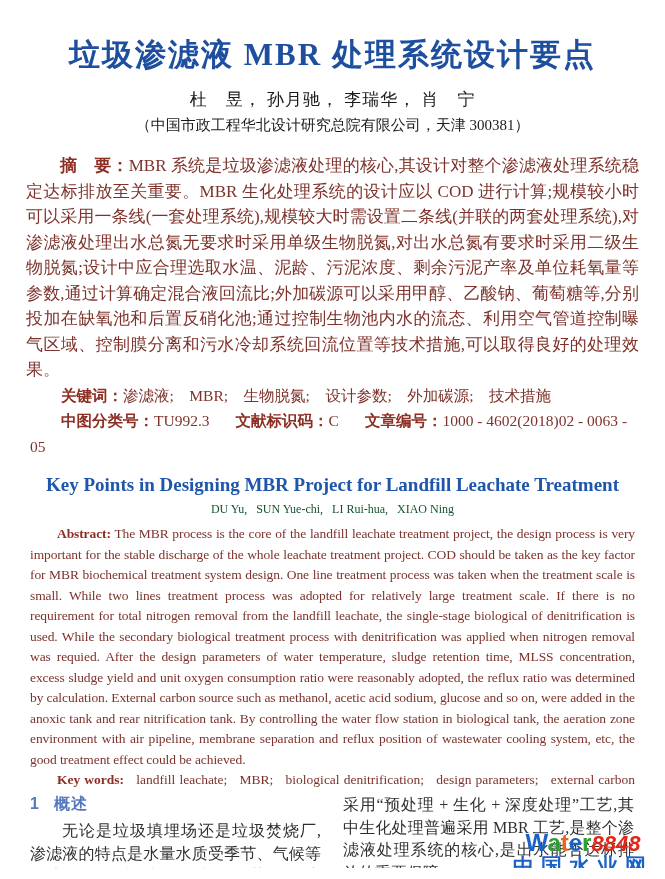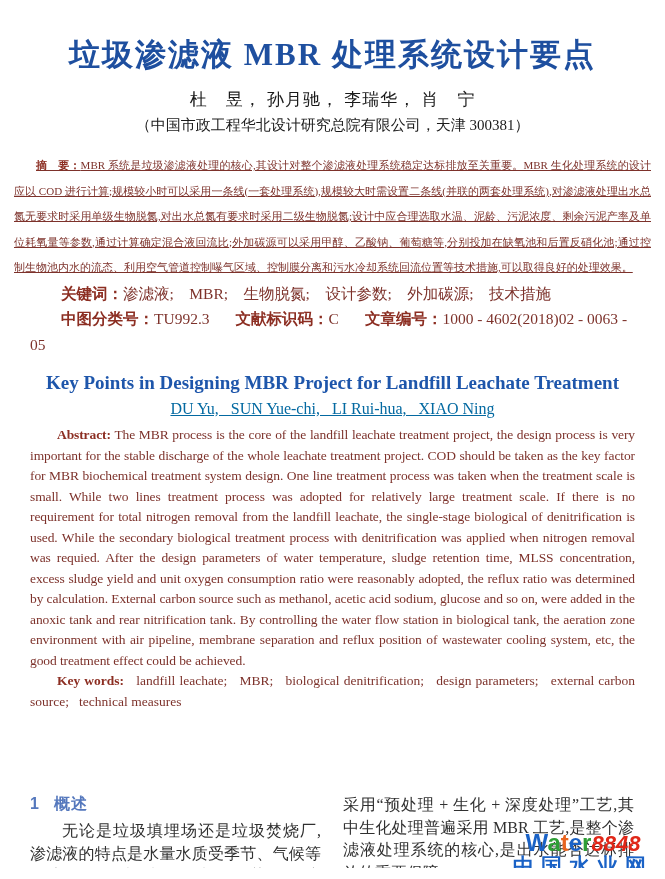--- a/index.html
+++ b/index.html
@@ -19,42 +19,42 @@
   .authors-cn {
     margin-top:12px; text-align:center;
     font-size:17px; color:#1a1a1a; letter-spacing:1px;
   }
   .affiliation-cn {
     margin-top:5px; text-align:center;
     font-size:15px; color:#1a1a1a;
   }
   
   .abstract-cn {
-    margin:18px 14px 0; text-align:justify; text-indent:2em;
-    font-size:11px; line-height:25.5px; color:#7d322b;text-decoration:underline;
+    margin:18px 26px 0; text-align:justify; text-indent:2em;
+    font-size:17px; line-height:25.5px; color:#7d322b;
   }
   .label-cn {
     font-family:"Liberation Sans","DejaVu Sans",sans-serif;
     font-weight:bold; color:#8c2e22;
   }
   .keywords-cn, .meta-line {
     margin:0 30px; text-indent:2em;
     font-size:15.5px; line-height:25.5px; color:#7d322b;
     text-align:left;
   }
   .meta-line .group { margin-right:26px; }
   .meta-line .group:last-child { margin-right:0; }
   
   .title-en {
     margin-top:15px; text-align:center;
     font-size:19px; font-weight:bold; color:#1e56ab;
   }
   .authors-en {
     margin-top:6px; text-align:center;
-    font-size:16px; color:#0369a1; white-space:pre-wrap;text-decoration:underline;
+    font-size:12px; color:#14532d; white-space:pre-wrap;
   }
   .affiliation-en {
     margin-top:3px; text-align:center; font-style:italic;
     font-size:14px; color:#1a1a1a;
   }
   
   .abstract-en {
     margin:7px 30px 0; text-align:justify; text-indent:2em;
     font-size:13.5px; line-height:20.5px; letter-spacing:-0.1px;
     color:#7d322b;

